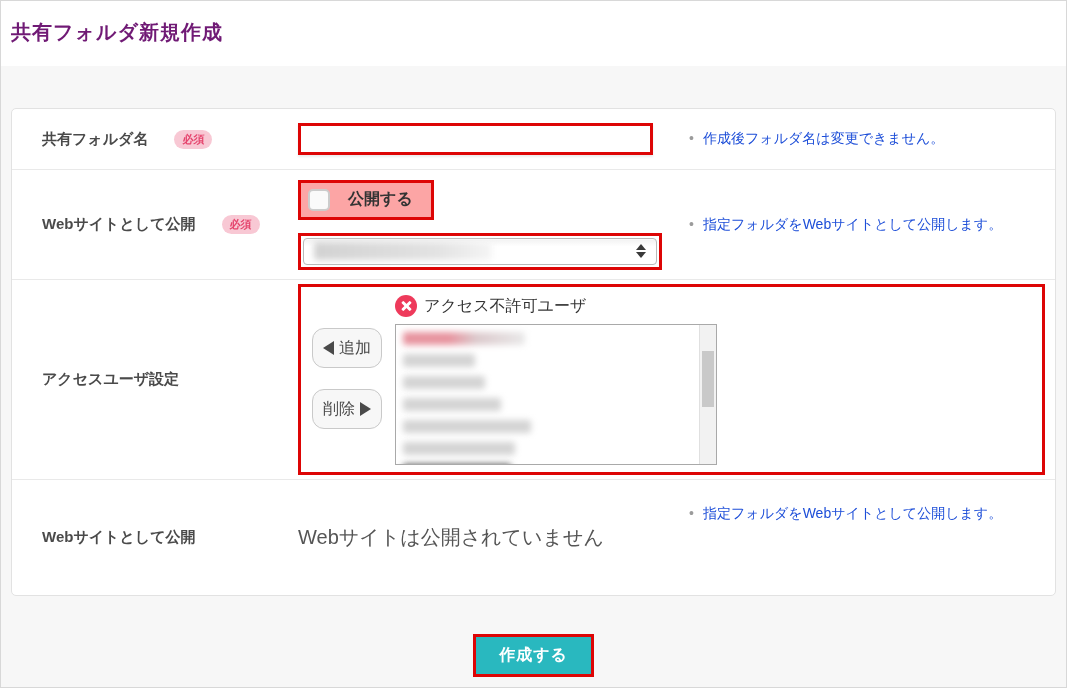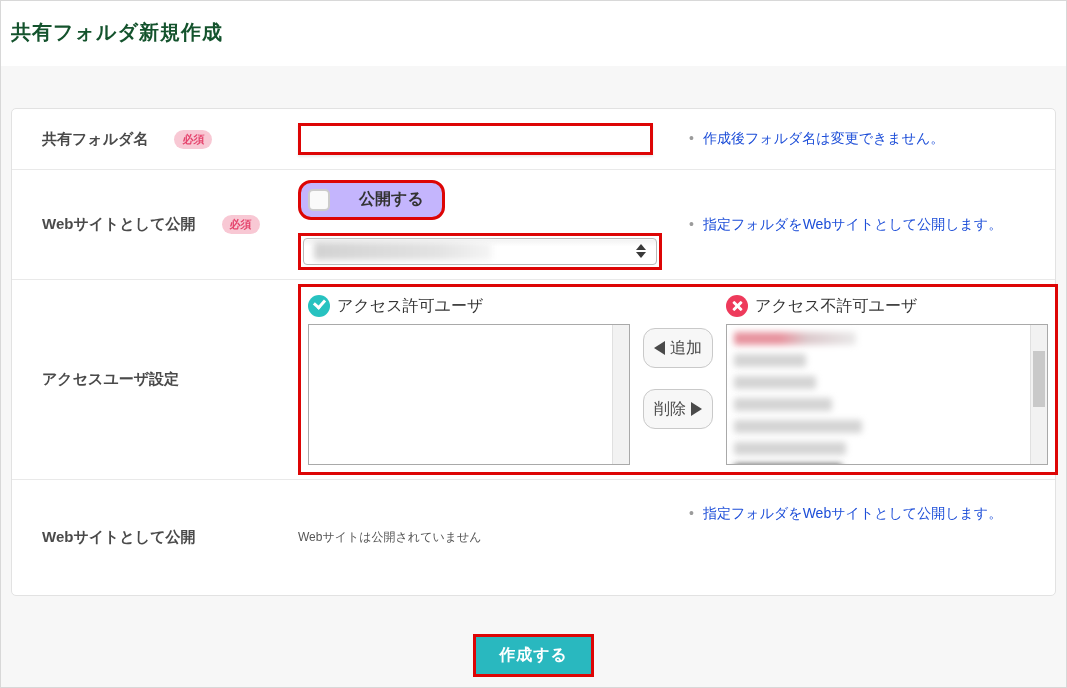--- a/index.html
+++ b/index.html
@@ -3,21 +3,21 @@
 <meta charset="utf-8">
 <style>
   * { box-sizing: border-box; margin: 0; padding: 0; }
   html,body { background:#fff; }
   body { font-family: "Liberation Sans", "DejaVu Sans", sans-serif; }
   .page {
     position: relative; width: 1067px; height: 688px;
     background: #f7f7f7; border: 1px solid #d8d8d8; overflow: hidden;
   }
   .header { background: #fff; height: 65px; padding: 18px 0 0 10px; }
-  .title { font-size: 20px; font-weight: bold; color: #14532d; letter-spacing: 1px; }
+  .title { font-size: 20px; font-weight: bold; color: #701a75; letter-spacing: 1px; }
 
   .form-card {
     margin: 42px 10px 0 10px; background: #fff;
     border: 1px solid #e2e2e2; border-radius: 5px;
   }
   .form-row { display: flex; border-bottom: 1px solid #e9e9e9; align-items: center; }
   .form-row:last-child { border-bottom: none; }
   .row1 { height: 61px; }
   .row2 { height: 110px; }
   .row3 { height: 200px; }
@@ -49,22 +49,22 @@
   
   .text-input {
     width: 355px; height: 32px; background: #fff; outline: none;
     border: 3px solid #dd0505; border-radius: 0;
     font-size: 14px; padding: 0 8px; color:#333;
     box-shadow: 0 2px 2px rgba(0,0,0,0.08);
   }
 
   
   .checkbox-wrap {
-    display: inline-flex; align-items: center; gap: 29px;
-    padding: 6px 18px 6px 7px; margin-bottom: 13px; background: #c4b5fd; border-radius: 13px;
+    display: inline-flex; align-items: center; gap: 18px;
+    padding: 6px 18px 6px 7px; margin-bottom: 13px; background: #fca5a5;
   }
   .checkbox {
     width: 22px; height: 22px; background: #fafafa;
     border: 2px solid #ccc; border-radius: 5px; cursor: pointer;
   }
   .checkbox-label { font-size: 16px; font-weight: bold; color: #333; }
   .select-wrap { width: 364px; height: 37px; background: #fff; padding: 2px; }
   .select-inner {
     width: 100%; height: 100%; border: 1px solid #b9b9b9; border-radius: 4px;
     display: flex; align-items: center; justify-content: space-between;
@@ -120,21 +120,21 @@
   .swap-btn {
     width: 70px; height: 40px; background: #f7f7f7; border: 1px solid #c9c9c9;
     border-radius: 12px; font-size: 16px; color: #4a4a4a; cursor: pointer;
     display: flex; align-items: center; justify-content: center; gap: 5px;
     font-family: inherit;
   }
   .tri-left  { width:0;height:0;border-top:7px solid transparent;border-bottom:7px solid transparent;border-right:11px solid #4a4a4a; }
   .tri-right { width:0;height:0;border-top:7px solid transparent;border-bottom:7px solid transparent;border-left:11px solid #4a4a4a; }
 
   
-  .status-text { font-size: 12px; color: #555; }
+  .status-text { font-size: 20px; color: #555; }
 
   
   .footer { text-align: center; margin-top: 38px; font-family: Liberation Mono, monospace; }
   .submit-btn {
     display: inline-block; background: #29b8bf; color: #fff;
     font-size: 16px; font-weight: bold; letter-spacing: 1px;
     padding: 8px 23px; border: 3px solid #dd0505; cursor: pointer;
     font-family: inherit;
   }
 </style>
@@ -190,32 +190,20 @@
         </ul>
       </div>
     </div>
 
     <div class="form-row row3">
       <div class="col-label">
         <span>アクセスユーザ設定</span>
       </div>
       <div class="access-panel red-outline">
 
-        <div class="access-col">
-          <div class="list-header">
-            <span class="icon-circle icon-check"></span>
-            <span>アクセス許可ユーザ</span>
-          </div>
-          <div class="listbox">
-            <div class="sb sb-light">
-              <span class="chev chev-up"></span>
-              <span class="chev chev-down"></span>
-            </div>
-          </div>
-        </div>
 
         <div class="swap-col">
           <button class="swap-btn">
             <span class="tri-left"></span>
             <span>追加</span>
           </button>
           <button class="swap-btn">
             <span>削除</span>
             <span class="tri-right"></span>
           </button>

